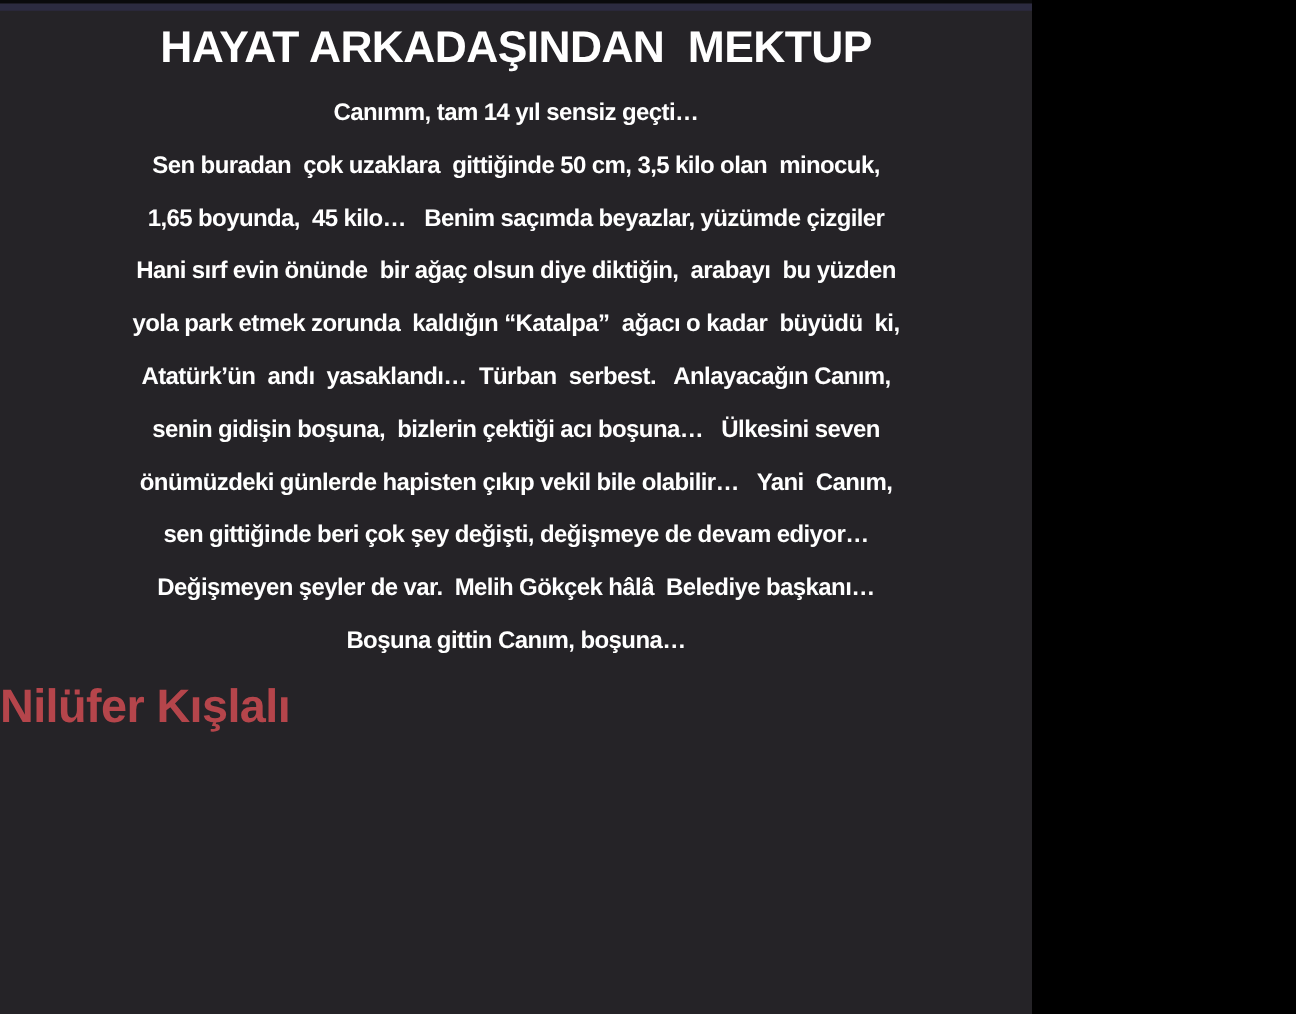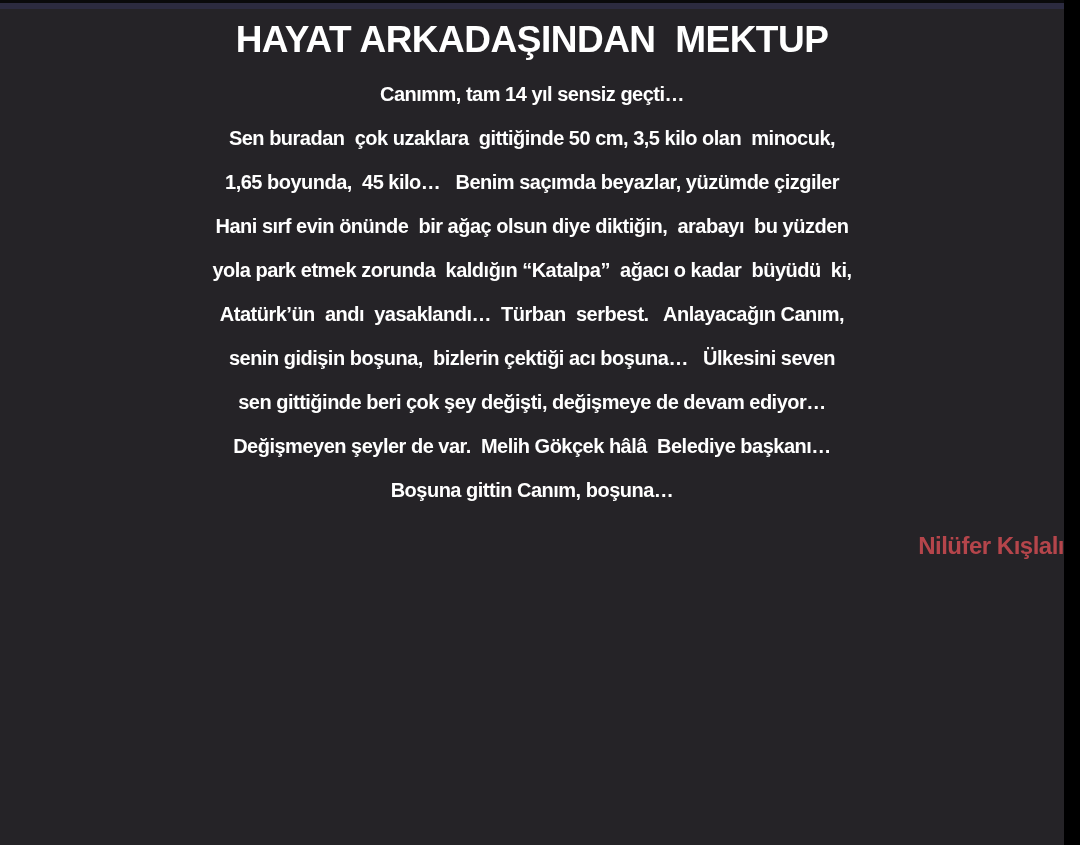--- a/index.html
+++ b/index.html
@@ -10,21 +10,21 @@
   }
   * { margin: 0; padding: 0; box-sizing: border-box; }
   html, body {
     width: 1080px; height: 845px;
     background: #000;
     font-family: "Liberation Sans", sans-serif;
     overflow: hidden;
   }
   .page {
     position: relative;
-    width: 1064px; height: 845px;
+    width: 860px; height: 845px;
     background: var(--bg);
     overflow: hidden;
   }
   .top-black-edge {
     position: absolute; top: 0; left: 0; right: 0;
     height: 3px; background: #0a0a0c;
   }
   .top-strip {
     position: absolute; top: 3px; left: 0; right: 0;
     height: 6px; background: var(--strip);
@@ -46,23 +46,23 @@
     text-align: center;
     color: var(--text);
     font-size: 20px;
     font-weight: 700;
     line-height: 44px;
     letter-spacing: -0.5px;
     white-space: pre;
   }
   .signature {
     margin-top: 12px;
-    text-align: right;
+    text-align: left;
     color: var(--sig);
-    font-size: 24px;
+    font-size: 39px;
     font-weight: 700;
     line-height: 44px;
     letter-spacing: -0.5px;
     white-space: pre;
   }
 </style>
 </head>
 <body>
 
 <div class="page">
@@ -72,19 +72,20 @@
   <h1 class="title">HAYAT ARKADAŞINDAN  MEKTUP</h1>
 
   <div class="body-lines">
     <p class="line">Canımm, tam 14 yıl sensiz geçti…</p>
     <p class="line">Sen buradan  çok uzaklara  gittiğinde 50 cm, 3,5 kilo olan  minocuk,</p>
     <p class="line">1,65 boyunda,  45 kilo…   Benim saçımda beyazlar, yüzümde çizgiler</p>
     <p class="line">Hani sırf evin önünde  bir ağaç olsun diye diktiğin,  arabayı  bu yüzden</p>
     <p class="line">yola park etmek zorunda  kaldığın “Katalpa”  ağacı o kadar  büyüdü  ki,</p>
     <p class="line">Atatürk’ün  andı  yasaklandı…  Türban  serbest.   Anlayacağın Canım,</p>
     <p class="line">senin gidişin boşuna,  bizlerin çektiği acı boşuna…   Ülkesini seven</p>
+    <p class="line">önümüzdeki günlerde hapisten çıkıp vekil bile olabilir…   Yani  Canım,</p>
     <p class="line">sen gittiğinde beri çok şey değişti, değişmeye de devam ediyor…</p>
     <p class="line">Değişmeyen şeyler de var.  Melih Gökçek hâlâ  Belediye başkanı…</p>
     <p class="line">Boşuna gittin Canım, boşuna…</p>
   </div>
 
   <div class="signature">Nilüfer Kışlalı</div>
 </div>
 
 </body></html>

